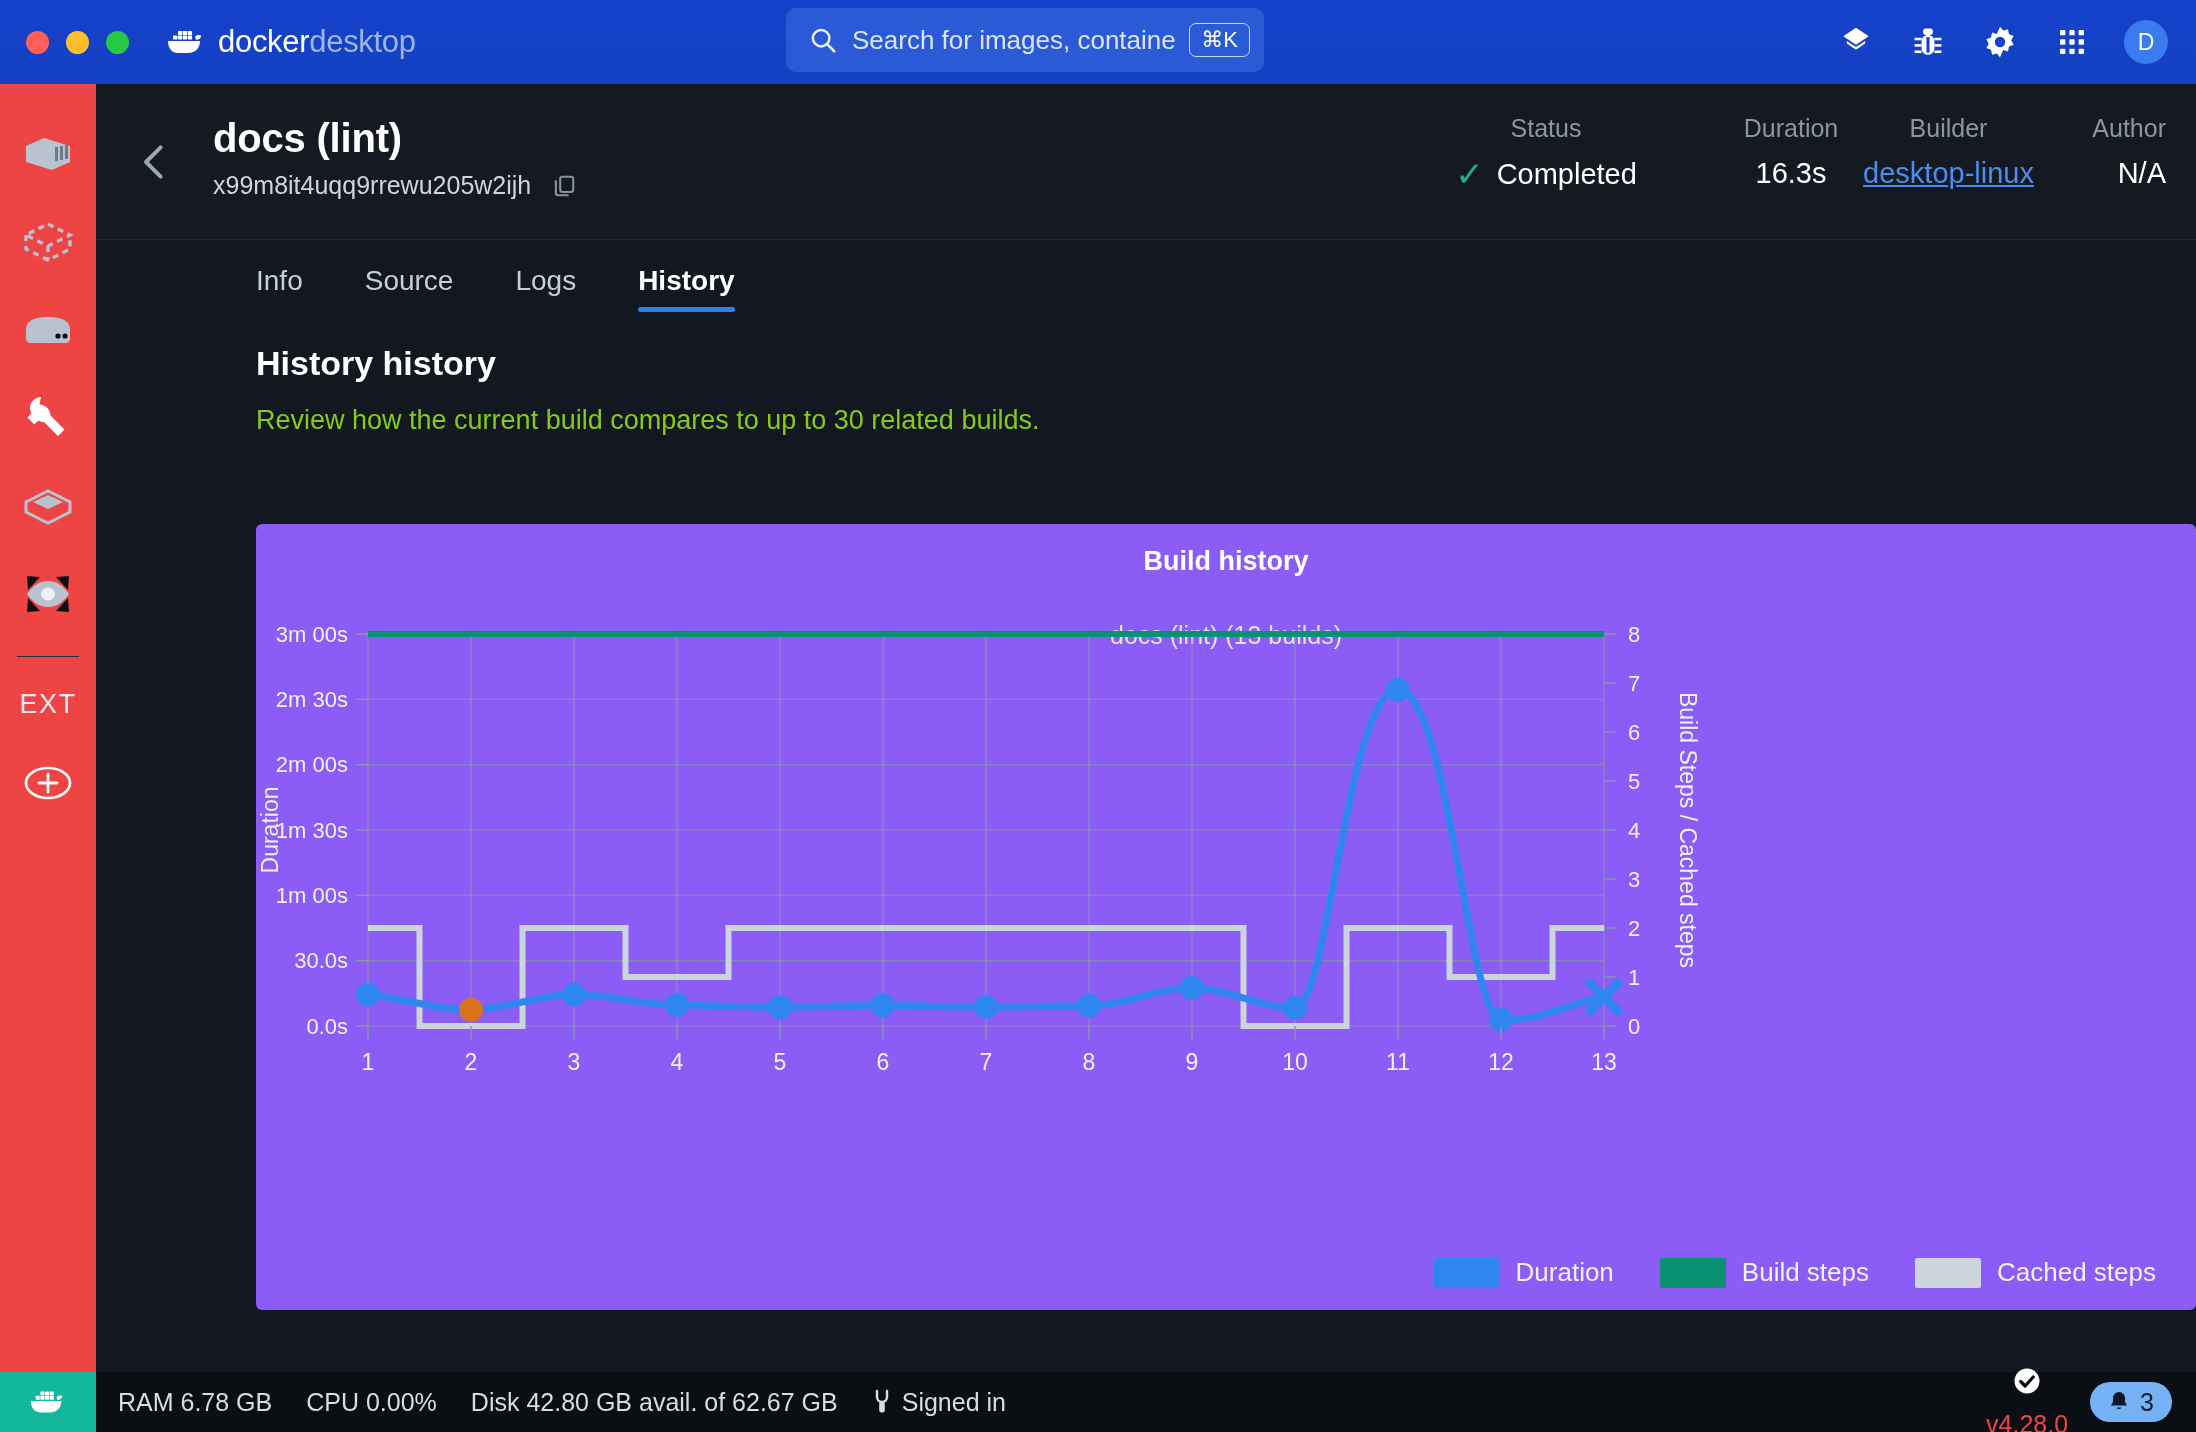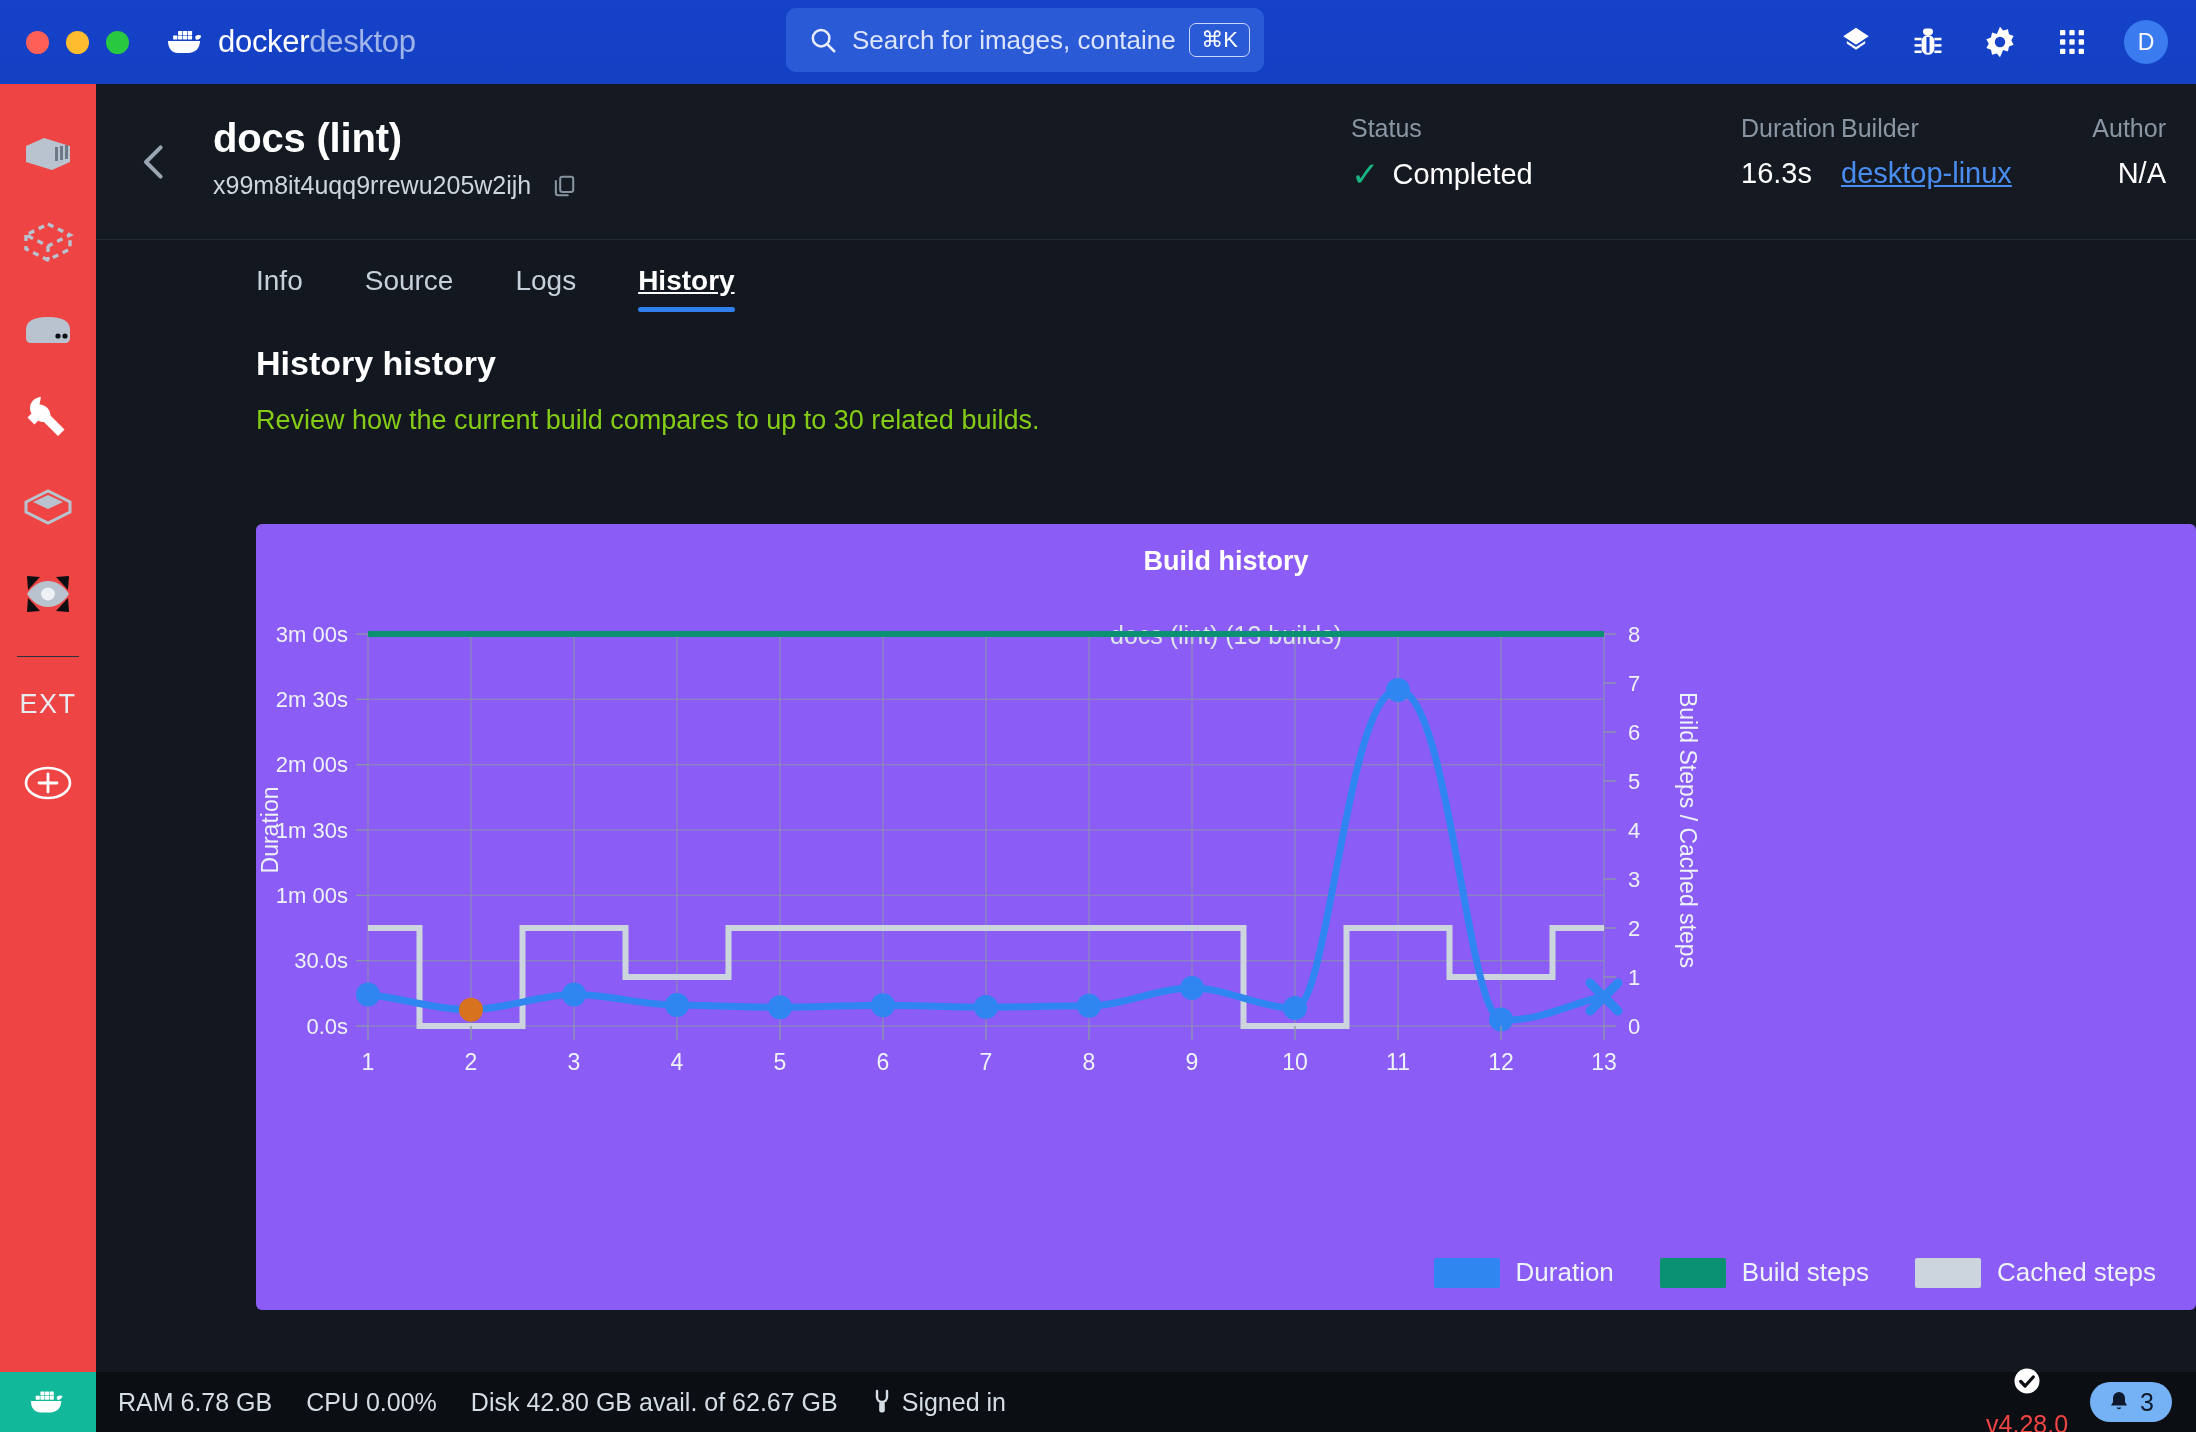--- a/index.html
+++ b/index.html
@@ -77,32 +77,32 @@
     position:absolute; left:32px; top:52px; width:52px; height:52px;
     display:flex; align-items:center; justify-content:center; color:#9aa6b2;
   }
   .head-title { position:absolute; left:117px; top:32px; }
   .head-title h1 { color:#ffffff; font-size:40px; font-weight:600; letter-spacing:-0.2px; }
   .head-sub { display:flex; align-items:center; gap:20px; margin-top:10px; }
   .head-sub .bid { color:#cdd6df; font-size:25px; }
   .copy-icon { color:#8793a1; width:26px; height:26px; }
 
   .meta { position:absolute; right:30px; top:30px; display:flex; gap:0; }
-  .meta-col { display:flex; flex-direction:column; align-items:flex-start; }
+  .meta-col { display:flex; flex-direction:column; align-items:center; }
   .meta-label { color:#8a96a3; font-size:25px; margin-bottom:14px; }
   .meta-value { color:#ffffff; font-size:29px; white-space:nowrap; display:flex; align-items:center; gap:13px; }
   .meta-value a { color:#4a8df0; text-decoration:underline; }
   .check-green { color:#1cb383; font-size:34px; line-height:1; }
 
   .tabs { display:flex; gap:0; padding:0 0 0 160px; height:82px; align-items:center; }
   .tab {
     position:relative; color:#c6d0da; font-size:28px; padding:0 0 0 0;
     margin-right:62px; height:82px; display:flex; align-items:center;
   }
-  .tab.active { color:#ffffff; font-weight:600;text-decoration:underline; }
+  .tab.active { color:#ffffff; font-weight:600; }
   .tab.active::after {
     content:""; position:absolute; left:0; right:0; bottom:10px; height:5px;
     background:#2f80ed; border-radius:3px;
   }
 
   .section-title { color:#ffffff; font-size:34px; font-weight:600; margin:22px 0 0 160px; }
   .section-desc { color:#84cc16; font-size:27px; margin:22px 0 0 160px; }
 
   
   .chart-card {

